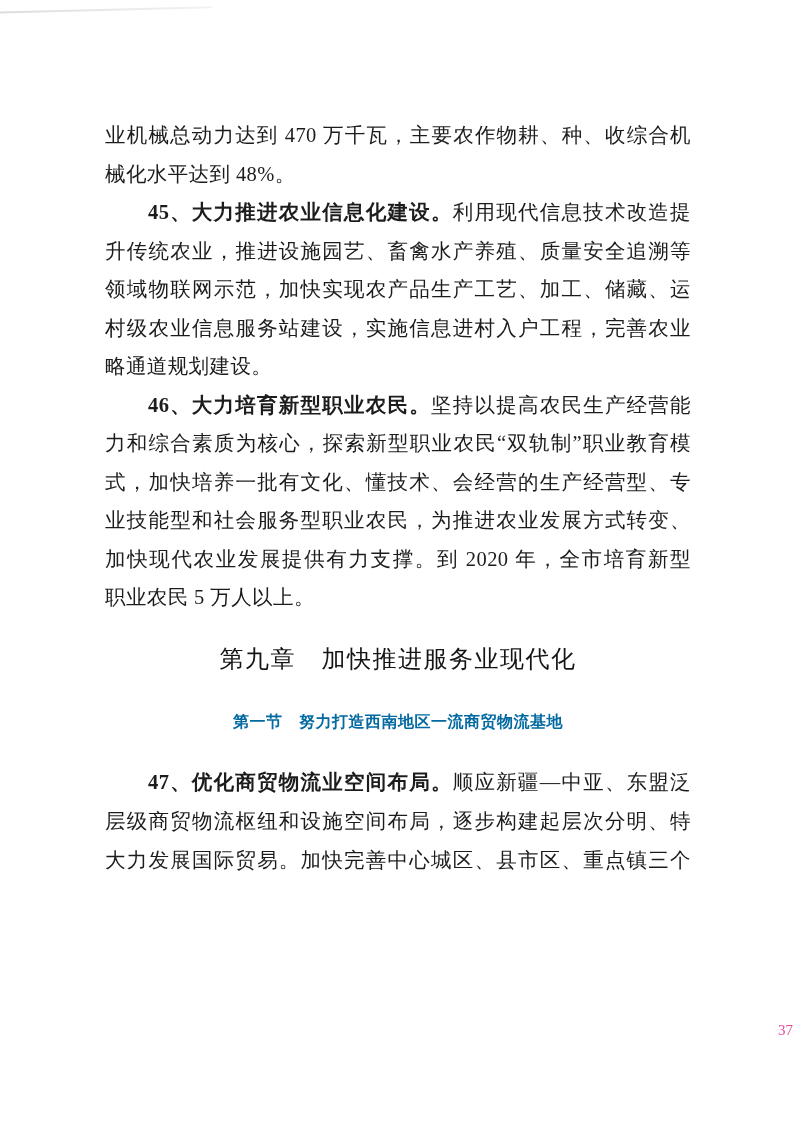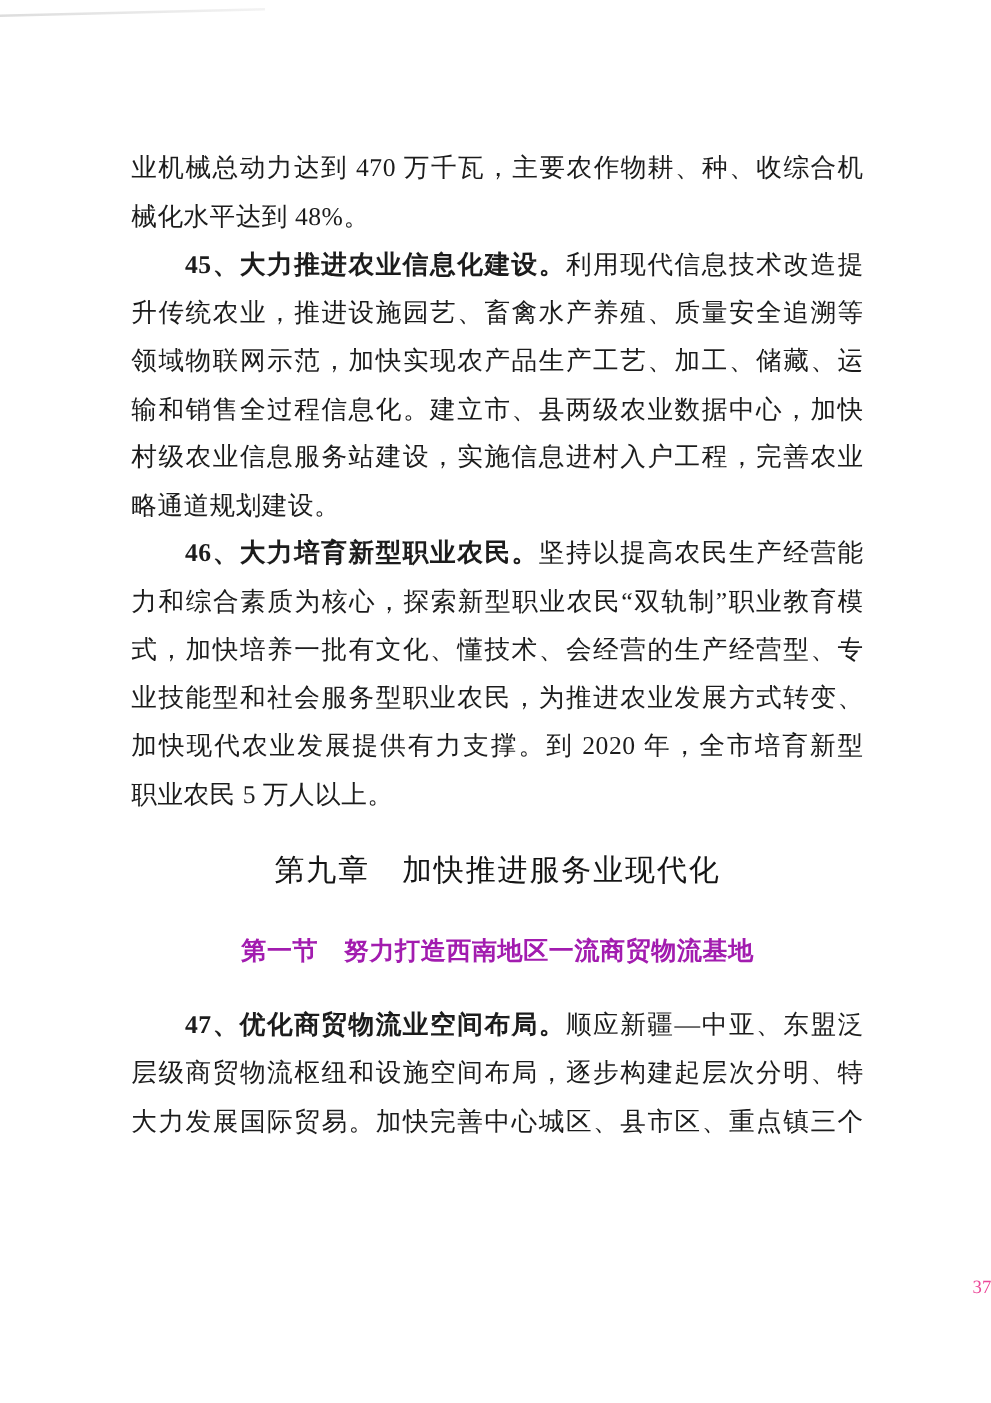--- a/index.html
+++ b/index.html
@@ -67,25 +67,25 @@
     font-size: 24px;
     letter-spacing: 1.5px;
     color: #151515;
   }
   .section-heading {
     margin-top: 26px;
     height: 38px;
     line-height: 38px;
     text-align: center;
     text-align-last: center;
-    font-family: Liberation Serif, serif;
+    font-family: Liberation Mono, monospace;
     font-weight: bold;
-    font-size: 20px;
+    font-size: 16px;
     letter-spacing: 0.5px;
-    color: #a21caf;
+    color: #0369a1;
   }
   .para-gap {
     margin-top: 21px;
   }
   .page-number {
     position: absolute;
     top: 1022px;
     left: 0;
     width: 100%;
     text-align: right;
@@ -102,21 +102,20 @@
   <div class="scan-artifact"></div>
 
   <div class="content">
 
     <div class="line">业机械总动力达到 470 万千瓦，主要农作物耕、种、收综合机</div>
     <div class="line end">械化水平达到 48%。</div>
 
     <div class="line indent"><span class="lead">45、大力推进农业信息化建设。</span><span>利用现代信息技术改造提</span></div>
     <div class="line">升传统农业，推进设施园艺、畜禽水产养殖、质量安全追溯等</div>
     <div class="line">领域物联网示范，加快实现农产品生产工艺、加工、储藏、运</div>
-    <div class="line">输和销售全过程信息化。建立市、县两级农业数据中心，加快</div>
     <div class="line">村级农业信息服务站建设，实施信息进村入户工程，完善农业</div>
     <div class="line end">略通道规划建设。</div>
 
     <div class="line indent"><span class="lead">46、大力培育新型职业农民。</span><span>坚持以提高农民生产经营能</span></div>
     <div class="line">力和综合素质为核心，探索新型职业农民“双轨制”职业教育模</div>
     <div class="line">式，加快培养一批有文化、懂技术、会经营的生产经营型、专</div>
     <div class="line">业技能型和社会服务型职业农民，为推进农业发展方式转变、</div>
     <div class="line">加快现代农业发展提供有力支撑。到 2020 年，全市培育新型</div>
     <div class="line end">职业农民 5 万人以上。</div>
 

